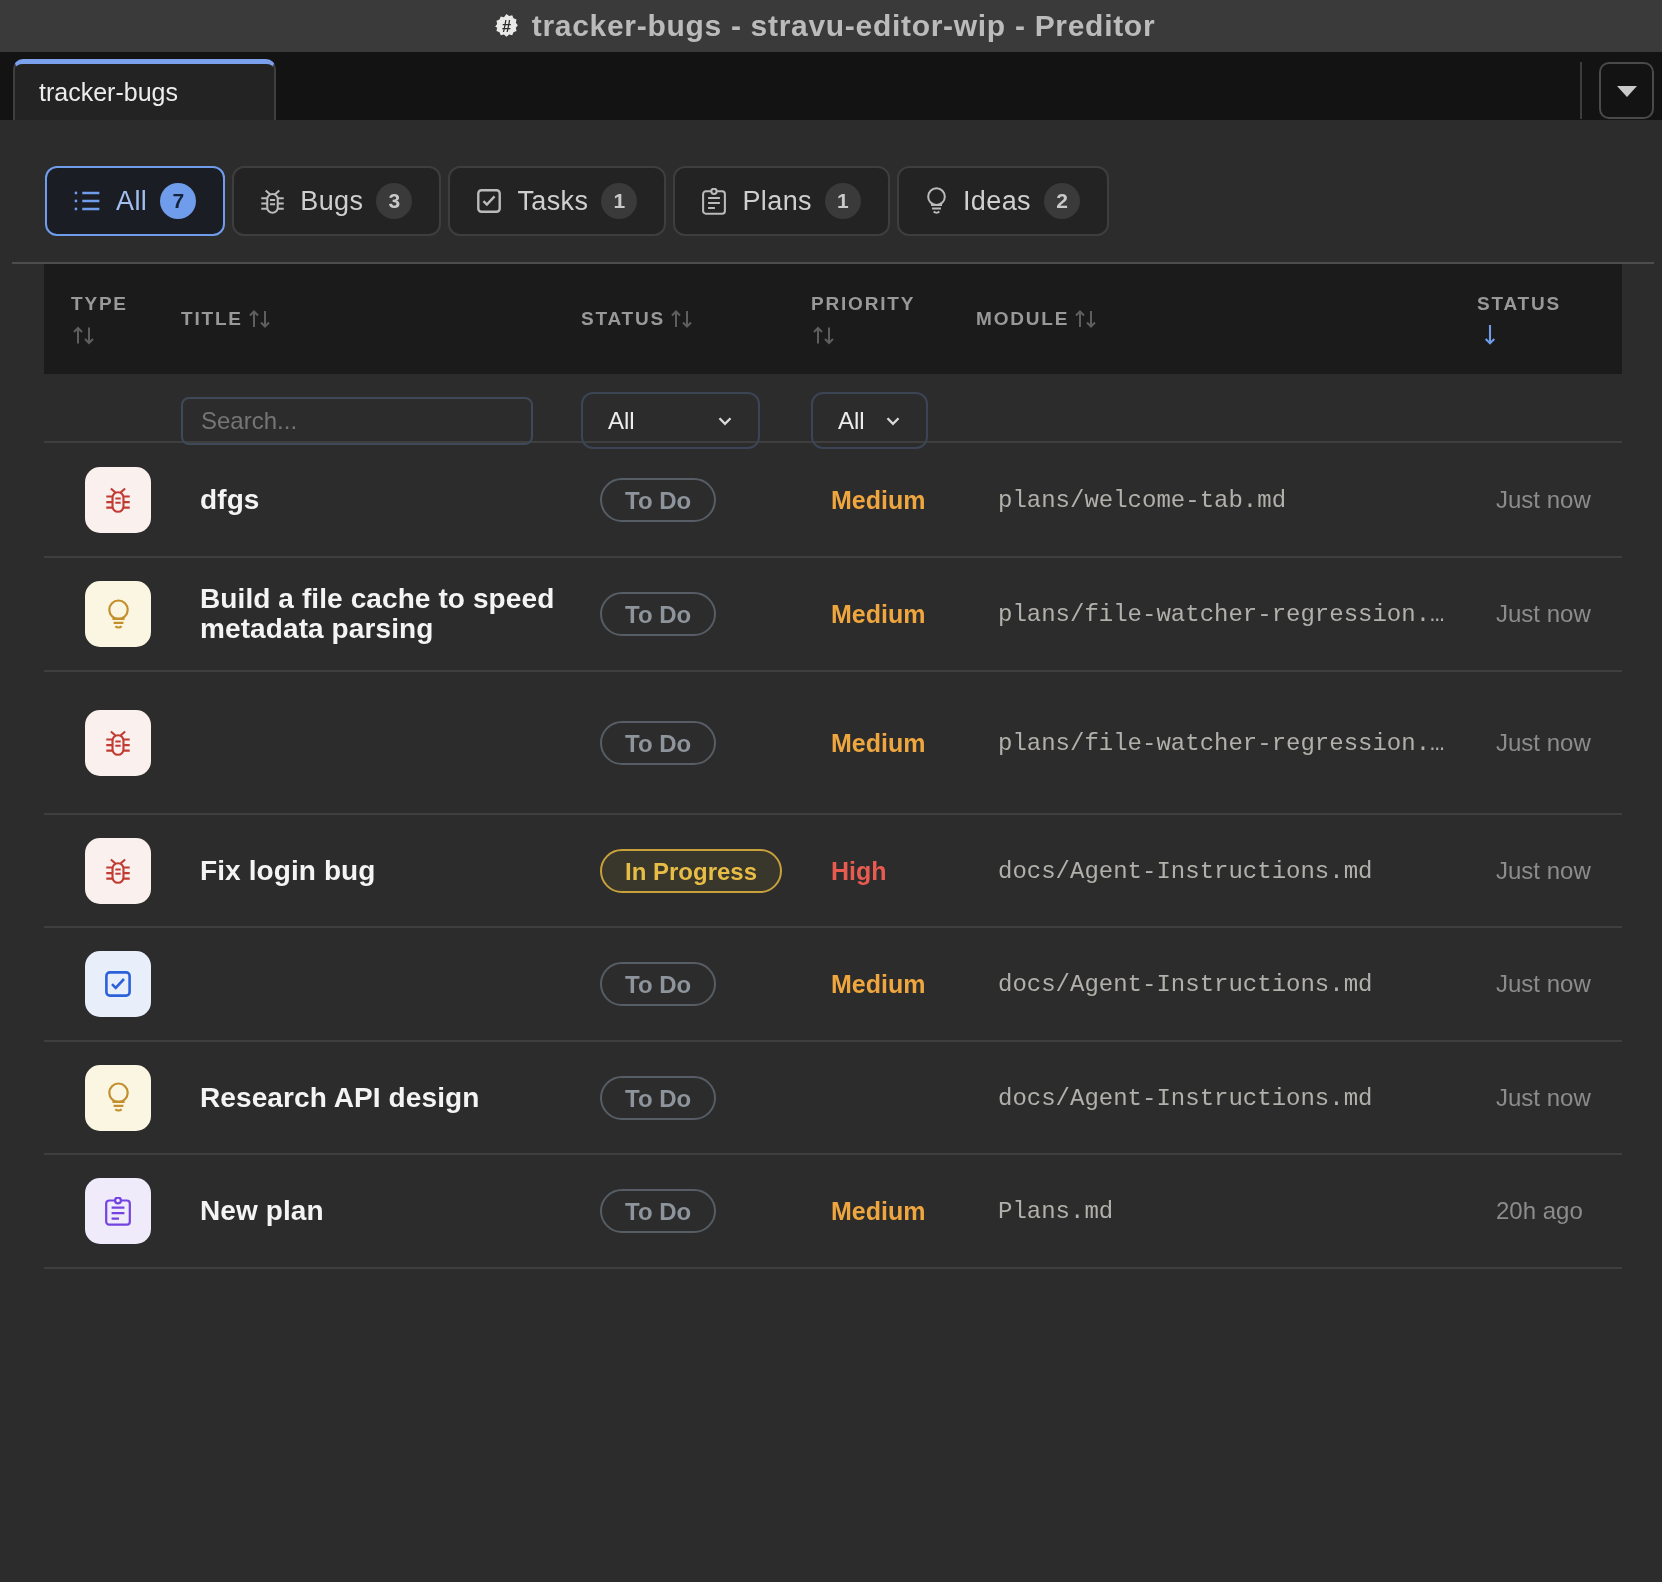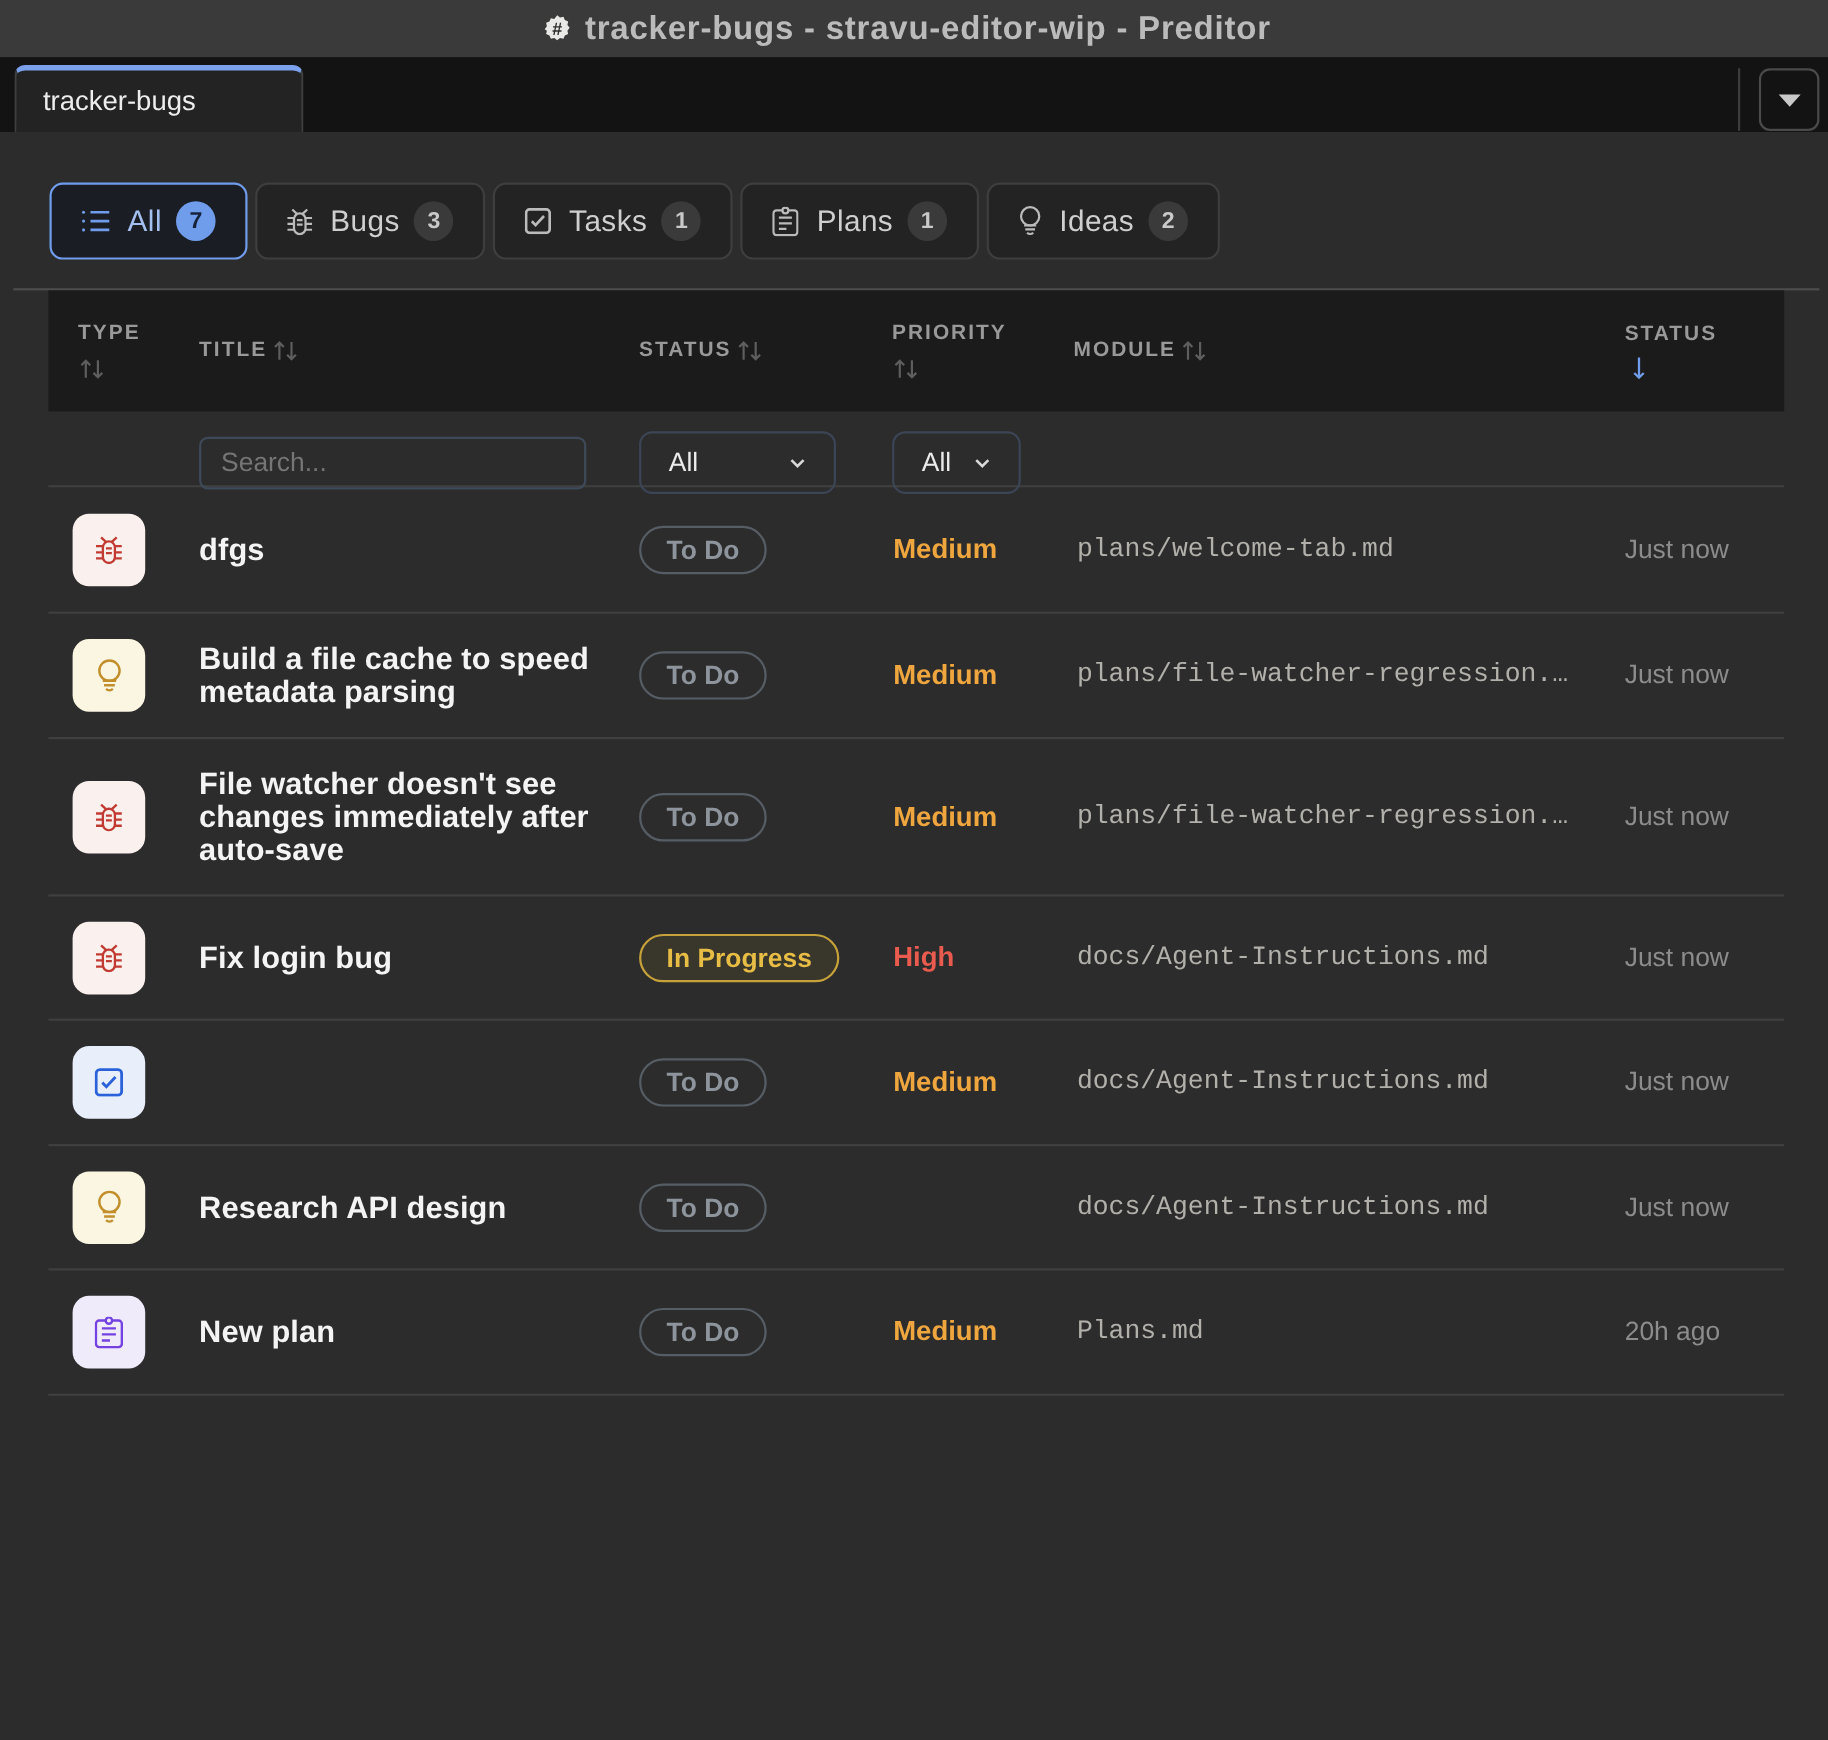--- a/index.html
+++ b/index.html
@@ -52,21 +52,21 @@
   .th.stack .sarr { margin-left:1px; margin-top:11px; }
   .barr { width:12px; height:21px; margin-left:7px; margin-top:9px; }
   .th.c-type { left:27px; }
   .th.c-title { left:137px; }
   .th.c-status { left:537px; }
   .th.c-priority { left:767px; }
   .th.c-module { left:932px; }
   .th.c-updated { left:1433px; }
 
   .row { position:relative; border-bottom:2px solid #3f3f3f; }
-  .cell { position:absolute; top:50%; transform:translateY(-50%); }
+  .cell { position:absolute; top:50%; transform:translateY(-50%);margin-left:19px; }
   .c1 { left:22px; }  
   .c2 { left:137px; width:385px; } 
   .c3 { left:537px; } 
   .c4 { left:768px; } 
   .c5 { left:935px; } 
   .c6 { left:1433px; } 
 
   .filtrow { height:69px; }
   .search { position:absolute; left:137px; top:23px; width:352px; height:48px;
     border:2px solid #3e4959; border-radius:8px; display:flex; align-items:center; padding-left:18px;
@@ -265,23 +265,20 @@
       <div class="cell c1">
           <div class="ibox ib-bug">
         <svg class="ic-bug" viewBox="0 0 25 27" fill="none" stroke="#c23b33" stroke-width="2.2">
           <path d="M5.1 1.5L10 6M19.9 1.5L15 6"></path>
           <rect x="6.8" y="5.4" width="11.4" height="20.4" rx="5.7"></rect>
           <path d="M9.7 11.9h5.6M9.7 16.4h5.6"></path>
           <path d="M0.3 9.9H6.8M0.3 15.7H6.8M0.3 21.5H6.8M18.2 9.9h6.5M18.2 15.7h6.5M18.2 21.5h6.5"></path>
         </svg>
       </div>
         </div>
-      <div class="cell c2">
-          <div class="title">File watcher doesn't see changes immediately after auto-save</div>
-        </div>
       <div class="cell c3"><span class="pill">To Do</span></div>
       <div class="cell c4"><span class="prio med">Medium</span></div>
       <div class="cell c5"><span class="module">plans/file-watcher-regression.…</span></div>
       <div class="cell c6"><span class="updated">Just now</span></div>
     </div>
     <div class="row" style="height:113px;">
       <div class="cell c1">
           <div class="ibox ib-bug">
         <svg class="ic-bug" viewBox="0 0 25 27" fill="none" stroke="#c23b33" stroke-width="2.2">
           <path d="M5.1 1.5L10 6M19.9 1.5L15 6"></path>

